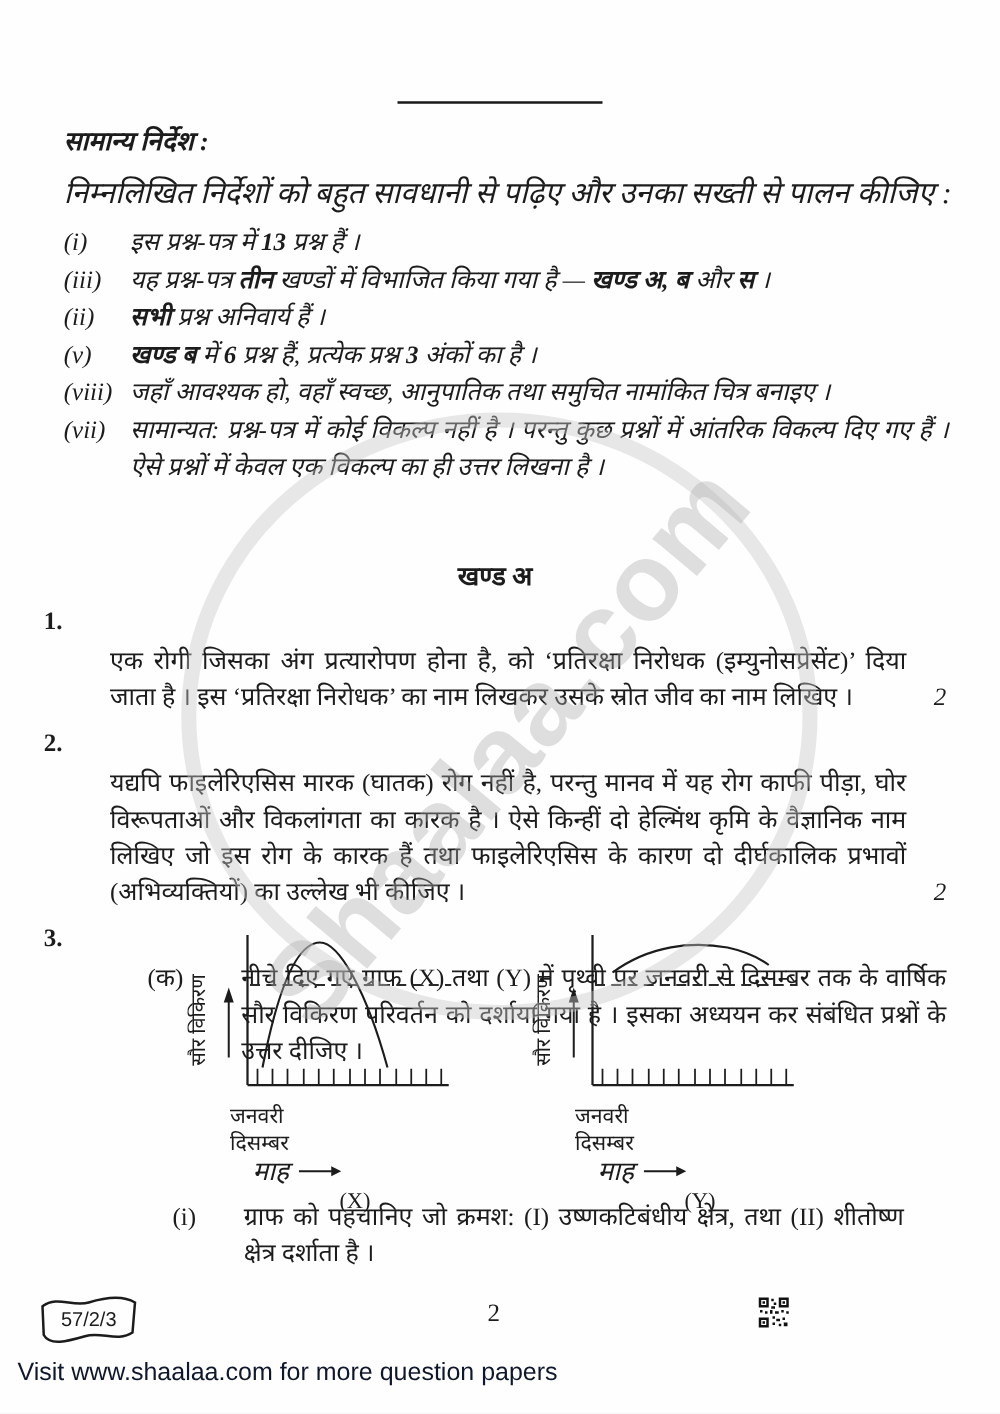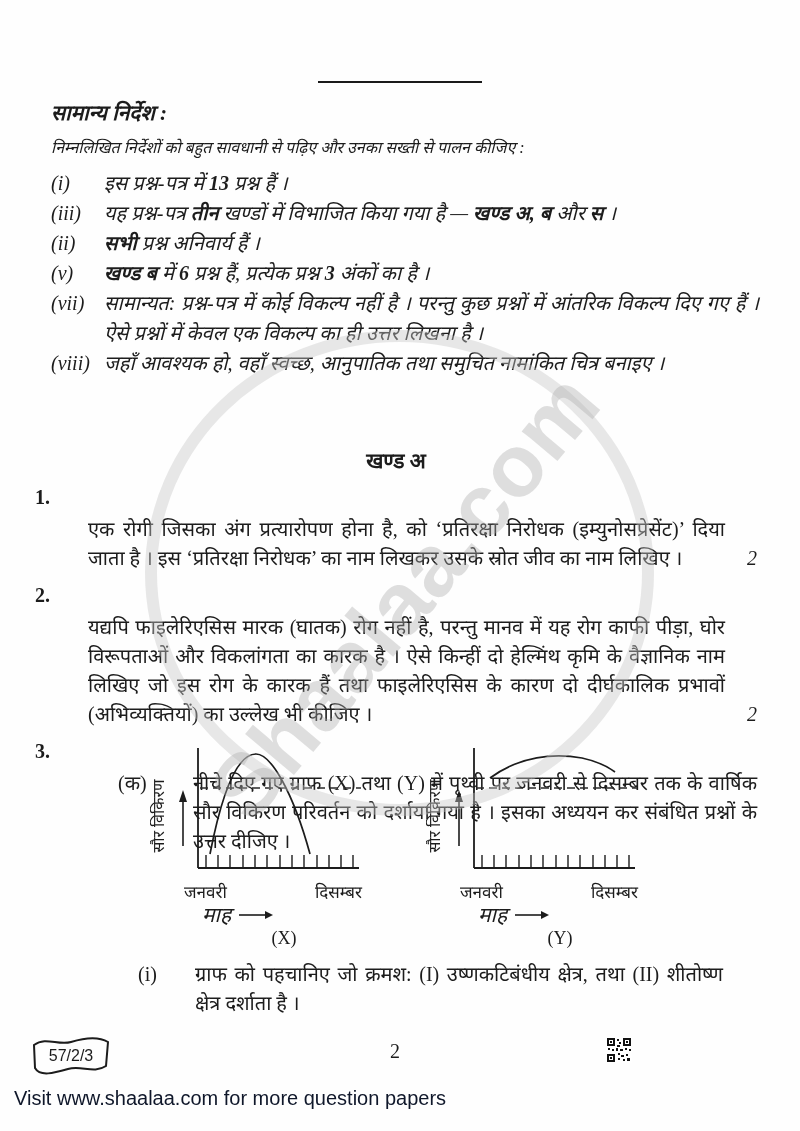--- a/index.html
+++ b/index.html
@@ -26,42 +26,42 @@
     font-family:"Liberation Sans","DejaVu Sans",sans-serif;
     font-size:88px;font-weight:bold;letter-spacing:1px;
     color:#adadad;opacity:.38;z-index:5;pointer-events:none;white-space:nowrap;
   }
 
   .content{position:absolute;z-index:1;}
 
   
   .instructions{left:51px;top:98px;width:722px;}
   .instr-heading{font-size:21px;font-weight:bold;font-style:italic;margin:0 0 10px 0;}
-  .instr-intro{font-size:16px;font-style:italic;margin:0 0 10px 0;}
+  .instr-intro{font-size:24px;font-style:italic;margin:0 0 10px 0;}
   .instr-item{display:flex;font-style:italic;font-size:20px;line-height:30px;}
   .instr-num{width:53px;flex:none;}
   .instr-text{flex:1;text-align:justify;padding-right:14px;}
   .b{font-weight:bold;}
 
   
   .questions{left:35px;top:446px;width:722px;}
   .section-title{text-align:center;font-size:21px;font-weight:bold;margin:0 0 9px 0;}
   .qrow{display:flex;font-size:20px;line-height:29px;margin-bottom:8px;}
   .qnum{width:53px;flex:none;font-weight:bold;}
   .qbody{flex:1;text-align:justify;margin-top:32px;}
   .qmarks{width:32px;flex:none;align-self:flex-end;text-align:right;font-style:italic;font-size:20px;}
   .part{display:flex;}
   .plabel{width:105px;flex:none;padding-left:30px;box-sizing:border-box;}
   .ptext{flex:1;text-align:justify;}
 
   
   .figure{left:150px;top:744px;display:flex;gap:56px;}
   .graph-block{width:220px;}
   .graph-block svg{display:block;}
-  .xlabels{display:flex;justify-content:space-between;padding:0 8px 0 34px;font-size:17px;line-height:22px;}
+  .xlabels{display:flex;justify-content:space-between;padding:0 8px 0 34px;font-size:17px;line-height:22px;flex-direction:column;}
   .xtitle{display:flex;align-items:center;gap:8px;padding-left:52px;font-size:21px;line-height:22px;font-style:italic;}
   .gcaption{text-align:center;padding-left:48px;font-size:18px;line-height:24px;}
 
   
   .subq{left:138px;top:960px;width:585px;display:flex;font-size:20px;line-height:29px;}
   .subq-num{width:57px;flex:none;}
   .subq-text{flex:1;text-align:justify;}
 
   
   .flag{position:absolute;left:30px;top:1033px;z-index:1;}
@@ -97,26 +97,26 @@
     </div>
     <div class="instr-item">
       <span class="instr-num">(ii)</span>
       <span class="instr-text"><span class="b">सभी</span><span> प्रश्न अनिवार्य हैं ।</span></span>
     </div>
     <div class="instr-item">
       <span class="instr-num">(v)</span>
       <span class="instr-text"><span class="b">खण्ड ब</span><span> में </span><span class="b">6</span><span> प्रश्न हैं, प्रत्येक प्रश्न </span><span class="b">3</span><span> अंकों का है ।</span></span>
     </div>
     <div class="instr-item">
+      <span class="instr-num">(viii)</span>
+      <span class="instr-text"><span>जहाँ आवश्यक हो, वहाँ स्वच्छ, आनुपातिक तथा समुचित नामांकित चित्र बनाइए ।</span></span>
+    </div>
+    <div class="instr-item">
       <span class="instr-num">(vii)</span>
       <span class="instr-text"><span>सामान्यत: प्रश्न-पत्र में कोई विकल्प नहीं है । परन्तु कुछ प्रश्नों में आंतरिक विकल्प दिए गए हैं । ऐसे प्रश्नों में केवल एक विकल्प का ही उत्तर लिखना है ।</span></span>
-    </div>
-    <div class="instr-item">
-      <span class="instr-num">(viii)</span>
-      <span class="instr-text"><span>जहाँ आवश्यक हो, वहाँ स्वच्छ, आनुपातिक तथा समुचित नामांकित चित्र बनाइए ।</span></span>
     </div>
   </div>
 
   <div class="content questions">
     <div class="section-title">खण्ड अ</div>
 
     <div class="qrow">
       <span class="qnum">1.</span>
       <span class="qbody">एक रोगी जिसका अंग प्रत्यारोपण होना है, को ‘प्रतिरक्षा निरोधक (इम्युनोसप्रेसेंट)’ दिया जाता है । इस ‘प्रतिरक्षा निरोधक’ का नाम लिखकर उसके स्रोत जीव का नाम लिखिए ।</span>
       <span class="qmarks">2</span>

